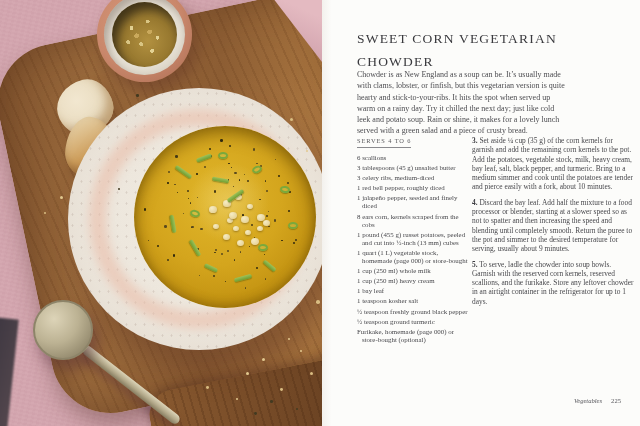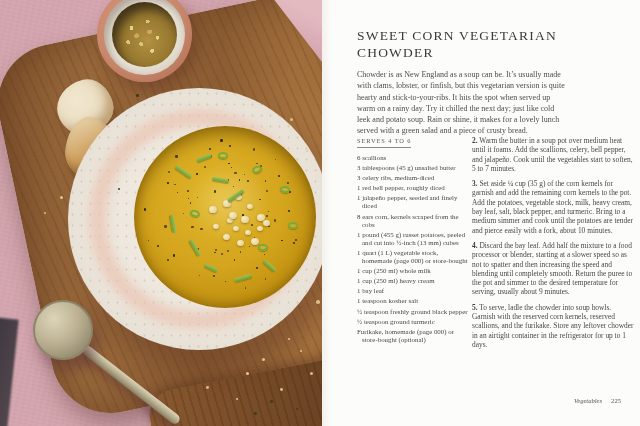--- a/index.html
+++ b/index.html
@@ -104,21 +104,21 @@
     border:2px solid #8d8469; box-shadow: 6px 10px 14px rgba(80,40,55,.4); }
   .spoon-handle { position:absolute; left:84px; top:343px; width:120px; height:10px;
     transform:rotate(38deg); transform-origin:0 50%; border-radius:5px;
     background:linear-gradient(180deg,#dcd4b8 0%,#b3a98a 55%,#877d61 100%);
     box-shadow: 3px 6px 8px rgba(80,40,55,.35); }
 
   
   .recipe-page { position:relative; width:318px; height:426px; flex:none;
     background:linear-gradient(90deg,#f3f1ed 0%, #fcfcfa 3%, #fcfcfa 100%); color:#45454a; }
   .title { position:absolute; left:35px; top:27px; width:225px;
-    font-size:13.5px; line-height:17px; letter-spacing:1.2px; color:#3a3a3e; font-weight:400; }
+    font-size:13.5px; line-height:23px; letter-spacing:1.2px; color:#3a3a3e; font-weight:400; }
   .intro { position:absolute; left:35px; top:69px; width:208px;
     font-size:8px; line-height:11.3px; color:#4c4c50; }
   .serves { position:absolute; left:35px; top:137px;
     font-size:6.4px; letter-spacing:.9px; color:#5a5a5e;
     border-bottom:.75px solid #8a8a8e; padding-bottom:3px; }
   .ingredients { position:absolute; left:35px; top:154px; width:112px; list-style:none; }
   .ingredients li { font-size:6.9px; line-height:8.1px; margin-bottom:2px;
     padding-left:5px; text-indent:-5px; color:#48484c; }
   .steps { position:absolute; left:150px; top:136px; width:163px; }
   .steps p { font-size:7.4px; line-height:9.3px; margin-bottom:6px; color:#48484c; }
@@ -295,21 +295,20 @@
       <li>1 cup (250 ml) heavy cream</li>
       <li>1 bay leaf</li>
       <li>1 teaspoon kosher salt</li>
       <li>½ teaspoon freshly ground black pepper</li>
       <li>½ teaspoon ground turmeric</li>
       <li>Furikake, homemade (page 000) or store-bought (optional)</li>
     </ul>
   <div class="steps">
 
 
-      <p><b>2.</b> <span>Warm the butter in a soup pot over medium heat until it foams. Add the scallions, celery, bell pepper, and jalapeño. Cook until the vegetables start to soften, 5 to 7 minutes.</span></p>
 
       <p><b>3.</b> <span>Set aside ¼ cup (35 g) of the corn kernels for garnish and add the remaining corn kernels to the pot. Add the potatoes, vegetable stock, milk, heavy cream, bay leaf, salt, black pepper, and turmeric. Bring to a medium simmer and cook until the potatoes are tender and pierce easily with a fork, about 10 minutes.</span></p>
 
       <p><b>4.</b> <span>Discard the bay leaf. Add half the mixture to a food processor or blender, starting at a slower speed so as not to spatter and then increasing the speed and blending until completely smooth. Return the puree to the pot and simmer to the desired temperature for serving, usually about 9 minutes.</span></p>
 
       <p><b>5.</b> <span>To serve, ladle the chowder into soup bowls. Garnish with the reserved corn kernels, reserved scallions, and the furikake. Store any leftover chowder in an airtight container in the refrigerator for up to 1 days.</span></p>
     </div>
   <div class="folio">
     <span class="section">Vegetables</span><span>225</span>
   </div>

